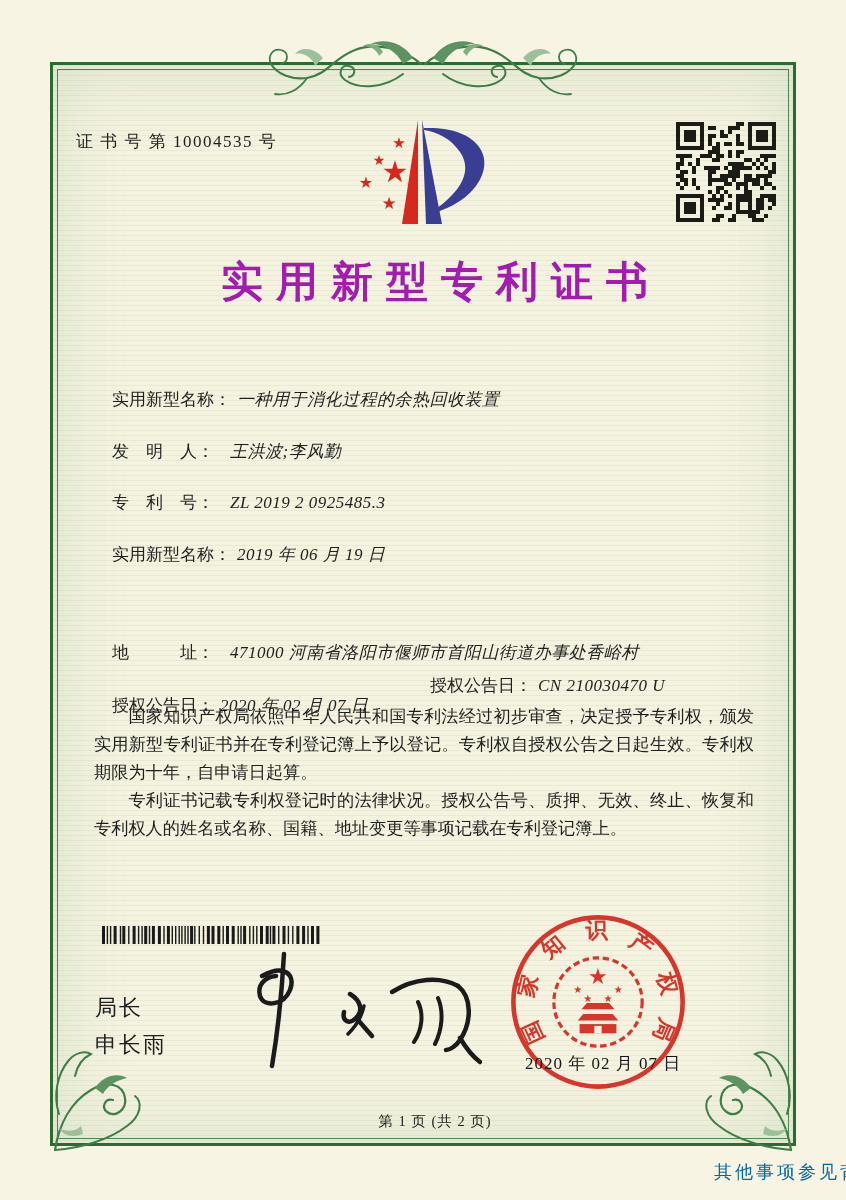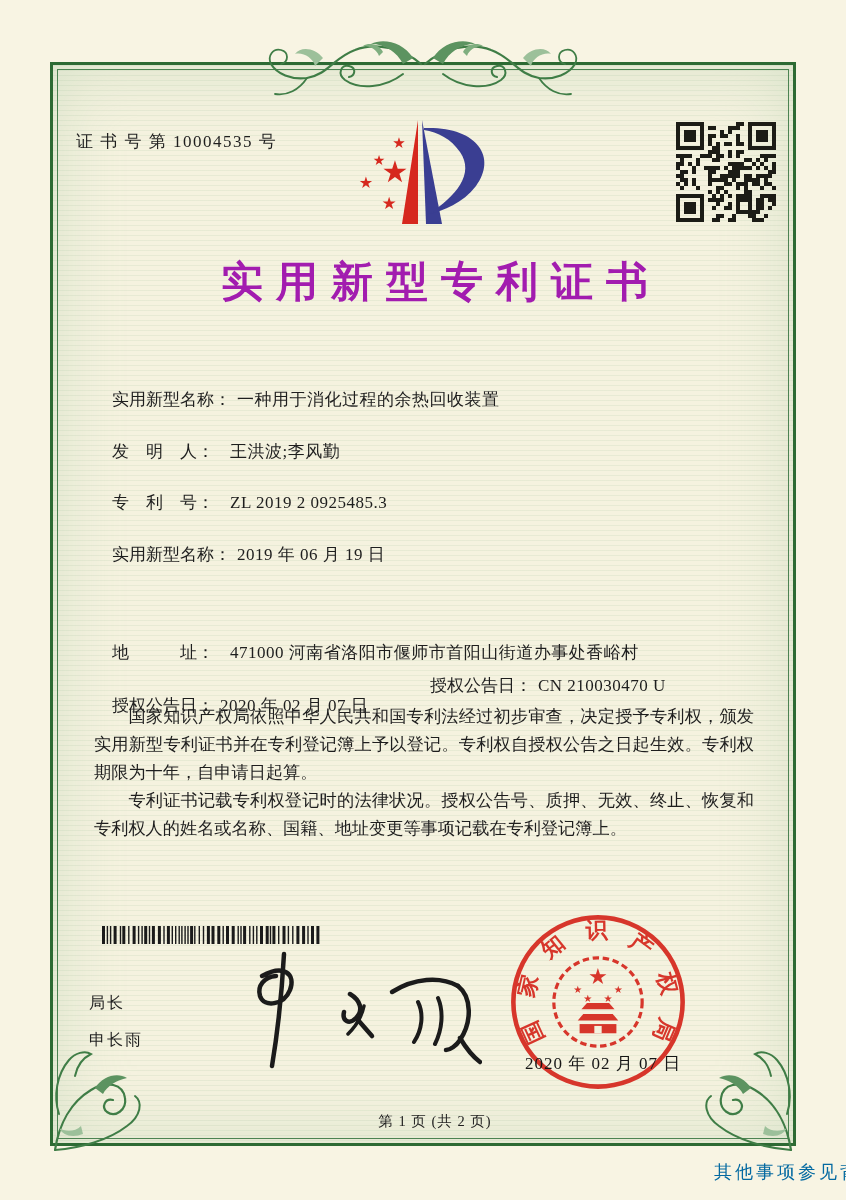--- a/index.html
+++ b/index.html
@@ -11,25 +11,25 @@
     background-color:#f5f2df;
     background-image:repeating-linear-gradient(180deg, rgba(110,165,115,0.10) 0 1px, rgba(0,0,0,0) 1px 5px);
     box-shadow:inset 0 0 70px rgba(145,190,150,0.30);}
   .frame-outer{left:50px;top:62px;width:740px;height:1078px;border:3px solid #2d6a33;}
   .frame-inner{left:57px;top:69px;width:730px;height:1068px;border:1px solid #4c8352;}
   .cert-no{left:76px;top:130px;font-size:17px;letter-spacing:1.5px;white-space:pre;}
   .title{left:0;right:0;top:254px;text-align:center;font-size:42px;font-weight:bold;
          letter-spacing:13px;color:#a21caf;}
   .row{left:95px;font-size:17px;white-space:pre;}
   .row .label{display:inline-block;min-width:112px;white-space:pre;}
-  .row .value{margin-left:6px;letter-spacing:0.5px;}
+  .row .value{margin-left:6px;letter-spacing:0.5px;font-style:italic;}
   .grant-right{position:absolute;left:335px;top:0;}
   .paras{left:94px;top:703px;width:660px;font-size:17.2px;line-height:28px;text-align:justify;}
   .paras p{margin:0;text-indent:2em;}
-  .director{left:89px;font-size:16px;letter-spacing:2px;}
+  .director{left:95px;font-size:22px;letter-spacing:2px;}
   .seal-date{left:498px;top:1052px;width:210px;text-align:center;font-size:17px;
              letter-spacing:1px;color:#161616;z-index:6;white-space:pre;}
   .page-note{left:0;right:12px;top:1112px;text-align:center;font-size:14.5px;letter-spacing:1px;}
   .back-note{left:0;right:0;top:1160px;text-align:right;font-size:18px;letter-spacing:3px;color:#0369a1;}
   svg{display:block;}
   .seal{opacity:0.93;z-index:5;}
   .sig{z-index:4;}
 </style>
 </head>
 <body>

